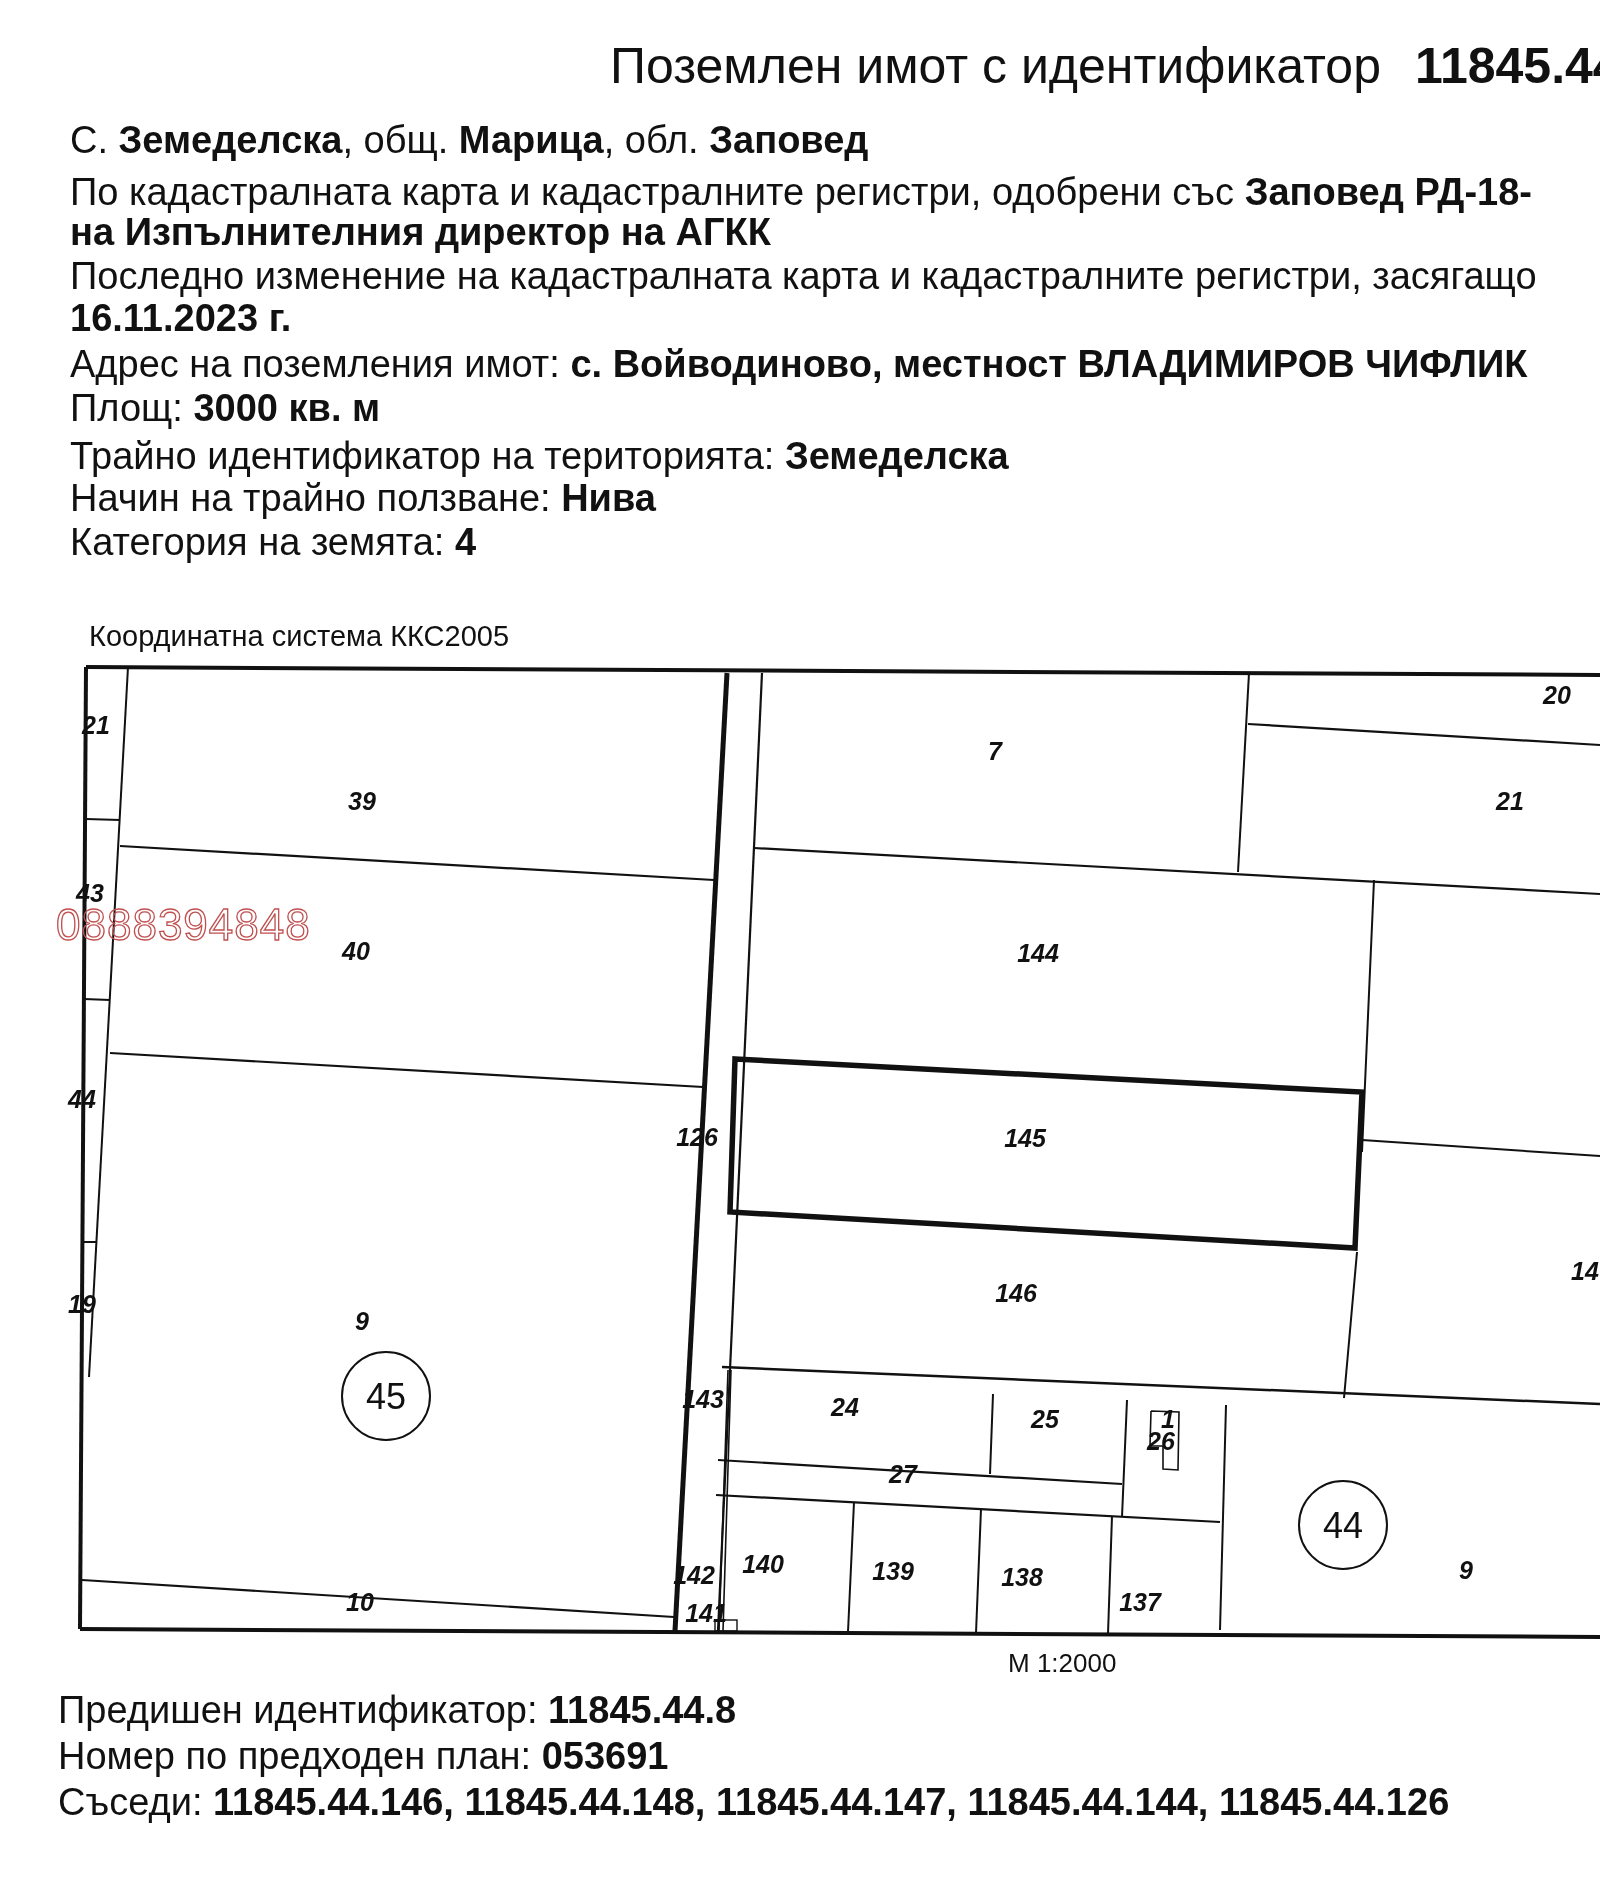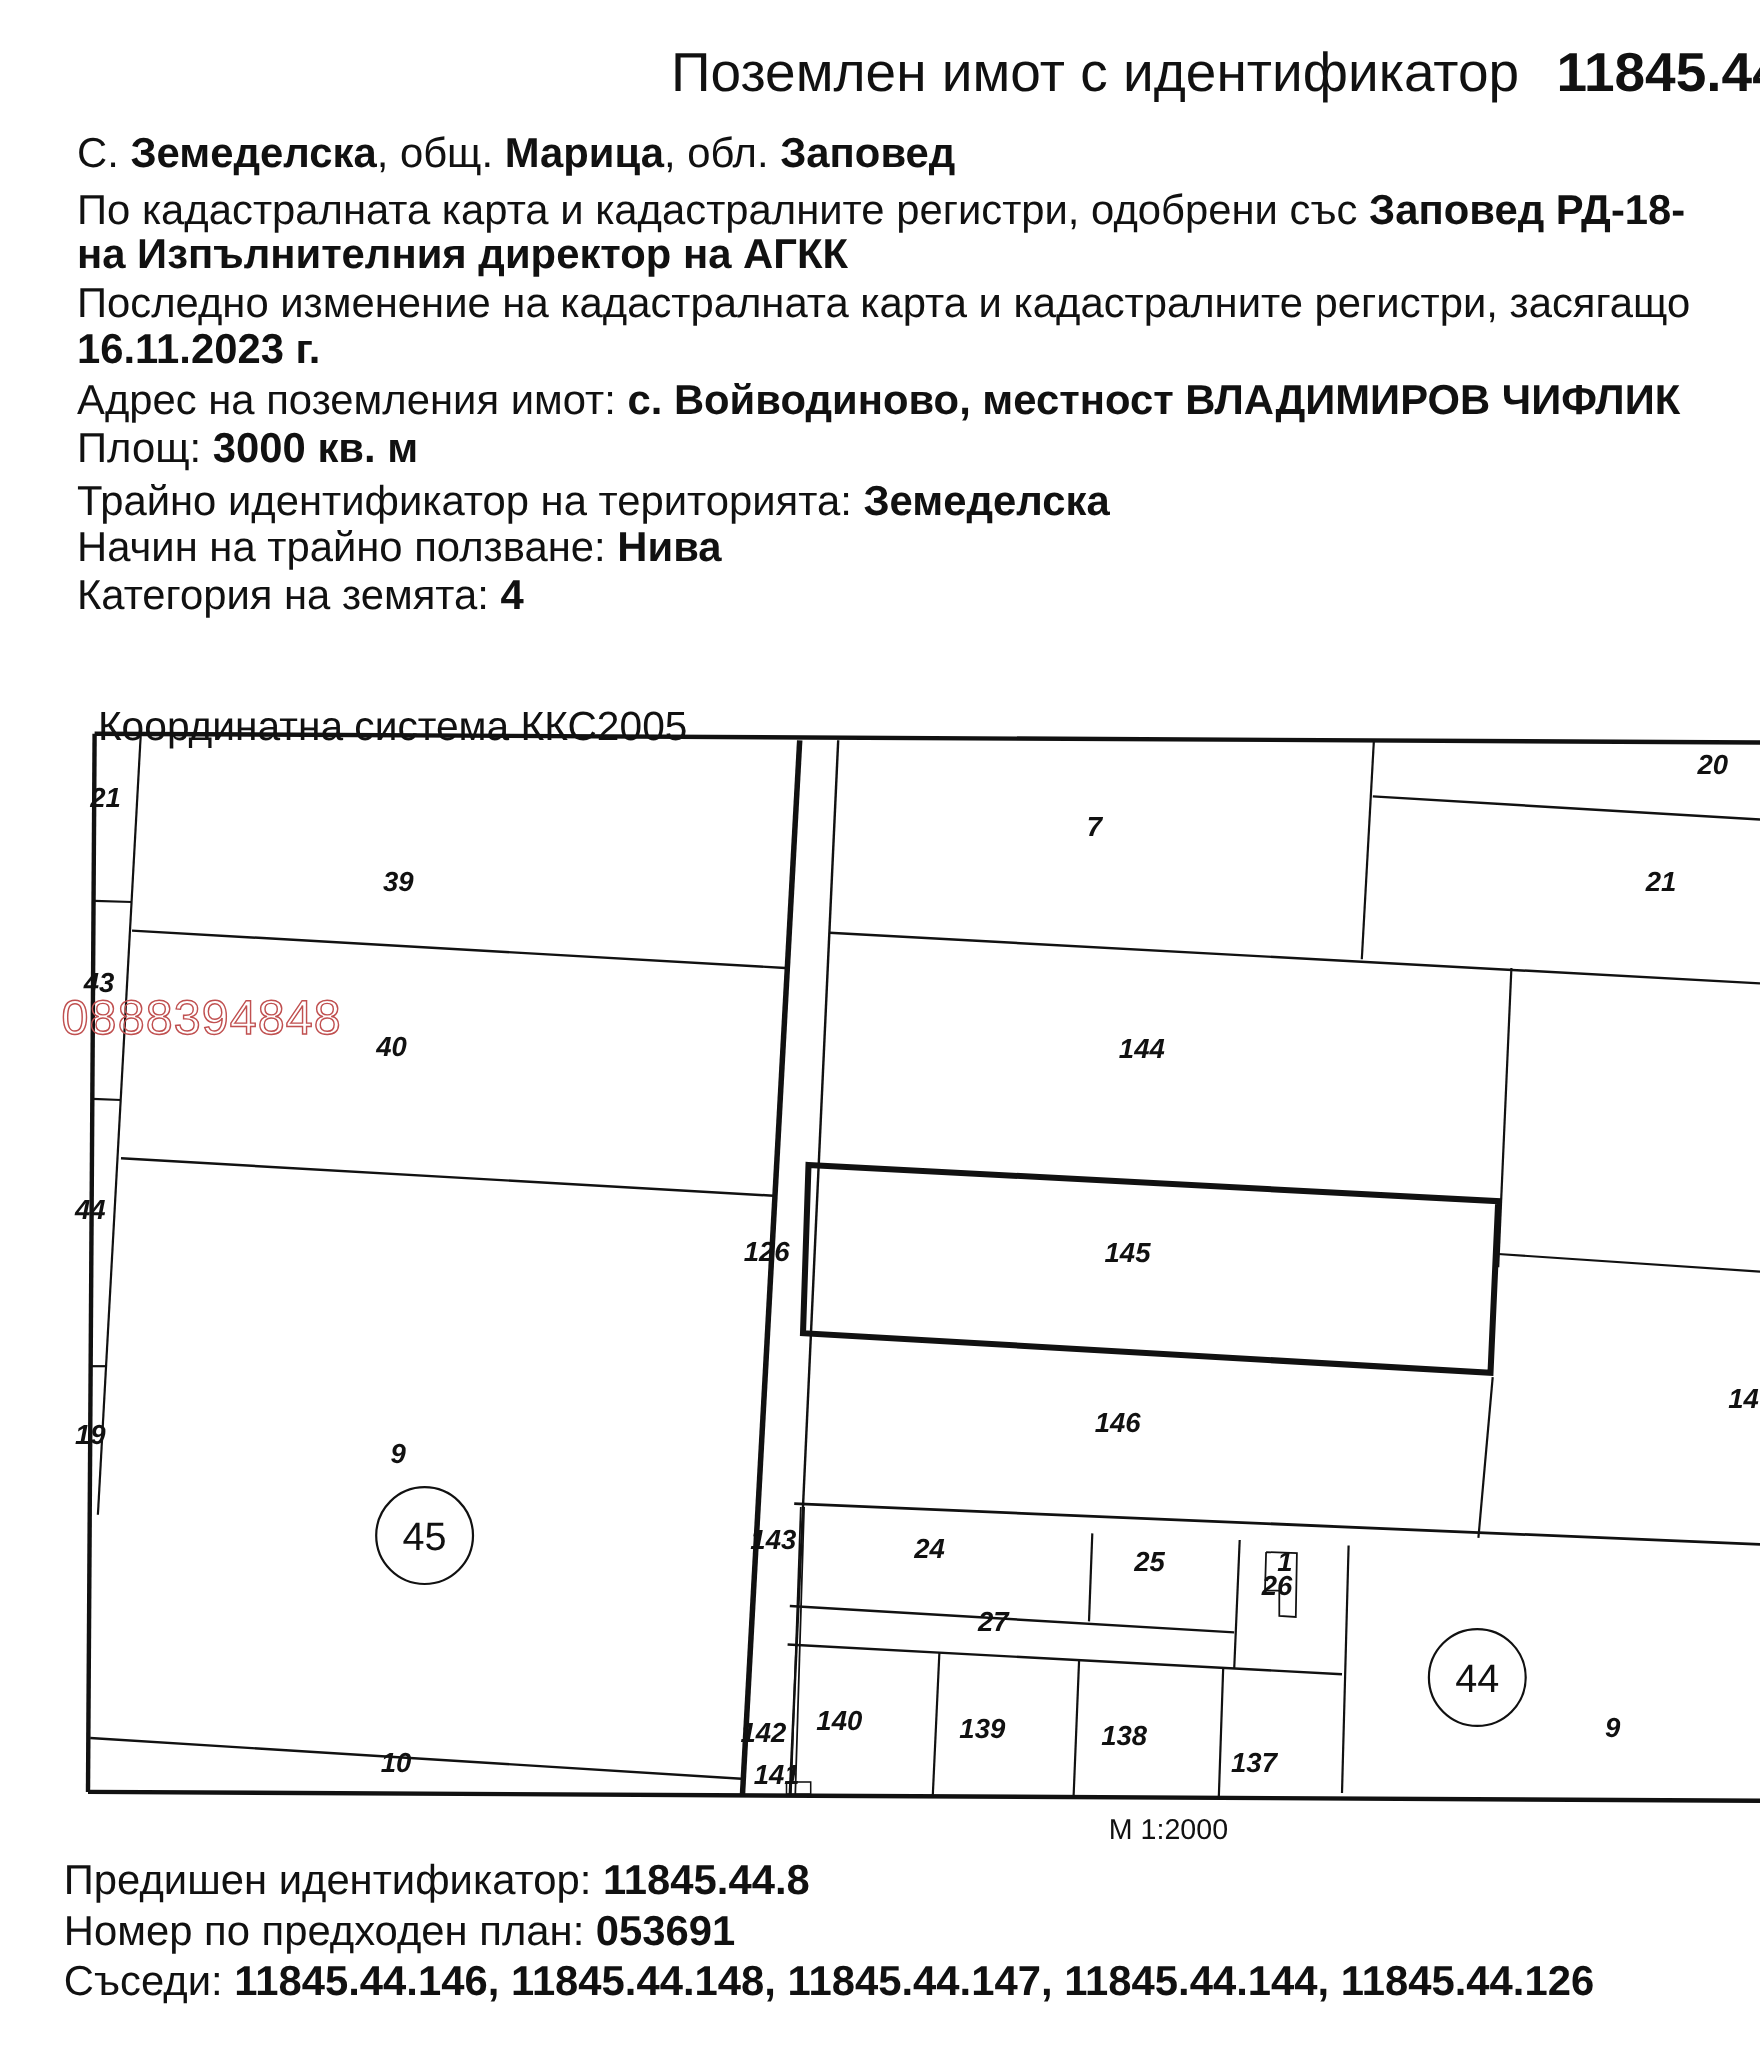--- a/index.html
+++ b/index.html
@@ -3,21 +3,21 @@
 <meta charset="utf-8">
 <style>
   html, body { margin: 0; padding: 0; background: #ffffff; }
   body { width: 1600px; height: 1878px; position: relative; overflow: hidden;
          font-family: "Liberation Sans", sans-serif; color: #111; }
   .line { position: absolute; white-space: nowrap; font-size: 38px; line-height: 44px; }
   .b { font-weight: bold; }
   #title { left: 610px; top: 44px; font-size: 50px; }
   #title .id { margin-left: 20px; }
   #map { position: absolute; left: 0; top: 0; }
-  .coord { position: absolute; left: 89px; top: 620px; font-size: 37px; margin-top: 20px; }
+  .coord { position: absolute; left: 89px; top: 620px; font-size: 29px; }
   .scale { position: absolute; left: 1008px; top: 1648px; font-size: 26px; font-weight: normal; }
   .pl { font-family: "Liberation Sans", sans-serif; font-style: italic; font-weight: bold; font-size: 25px; fill: #111; }
   .circ { font-family: "Liberation Sans", sans-serif; font-size: 36px; fill: #111; }
   .wm { font-family: "Liberation Sans", sans-serif; font-size: 44px; fill: none; stroke: #c05050; stroke-width: 1.3; letter-spacing: 1px; }
 </style>
 </head>
 <body>
 
 <div class="line" id="title">
   <span>Поземлен имот с  идентификатор</span>

